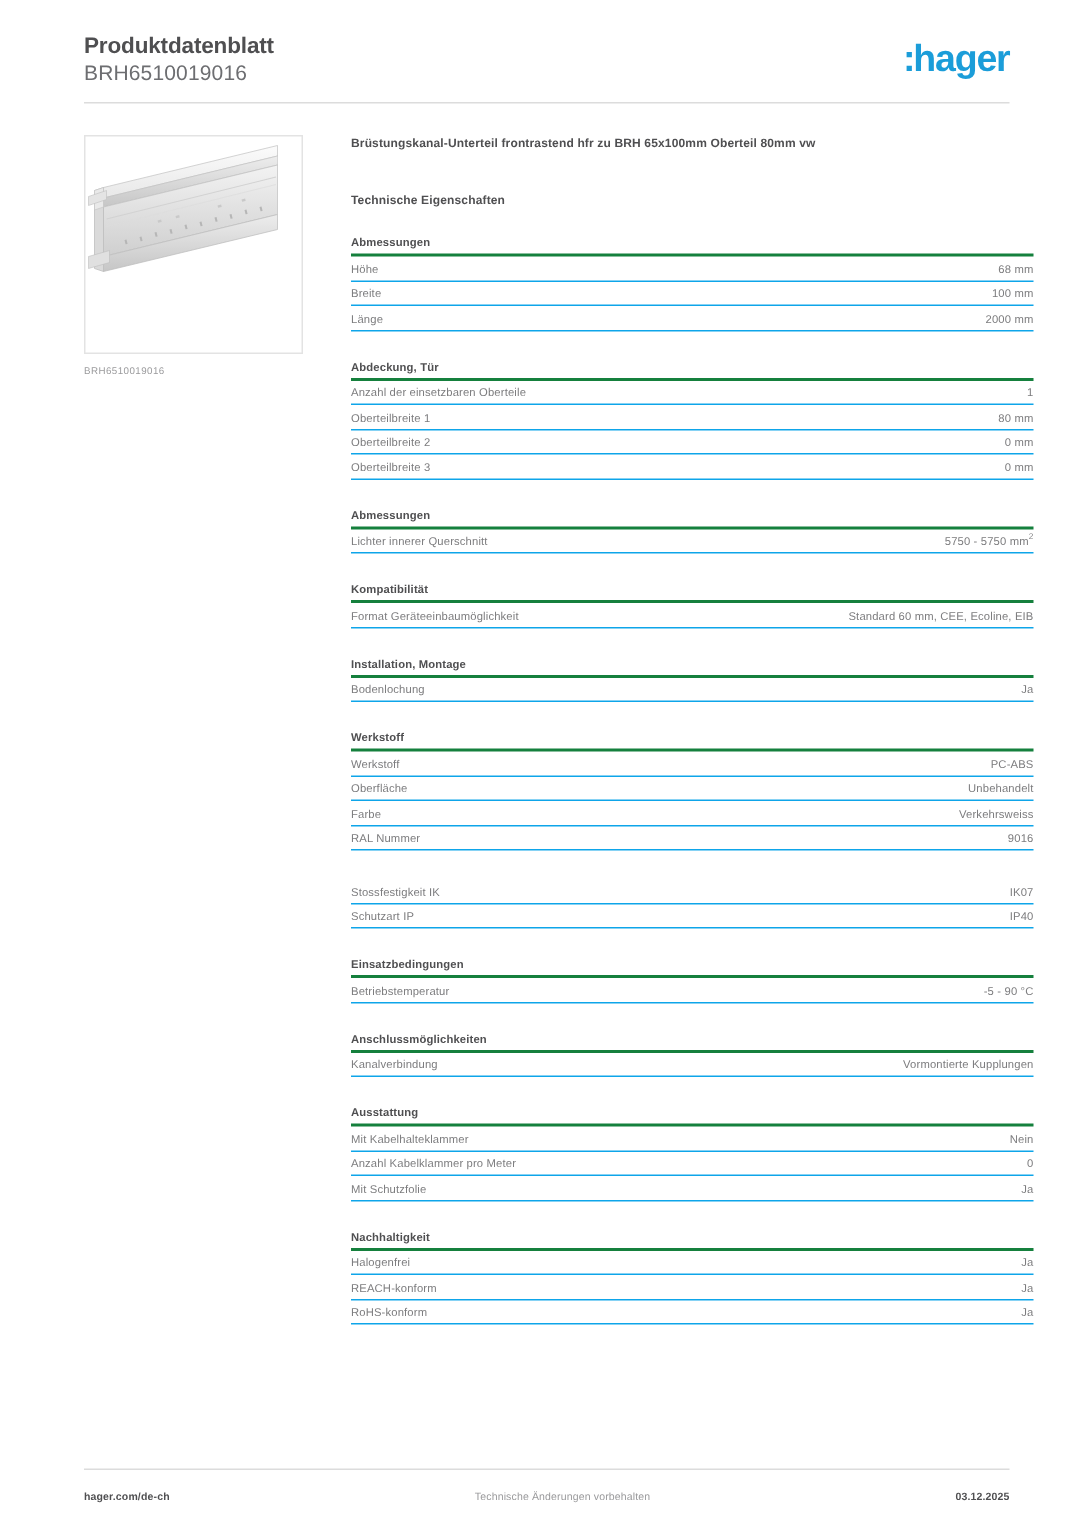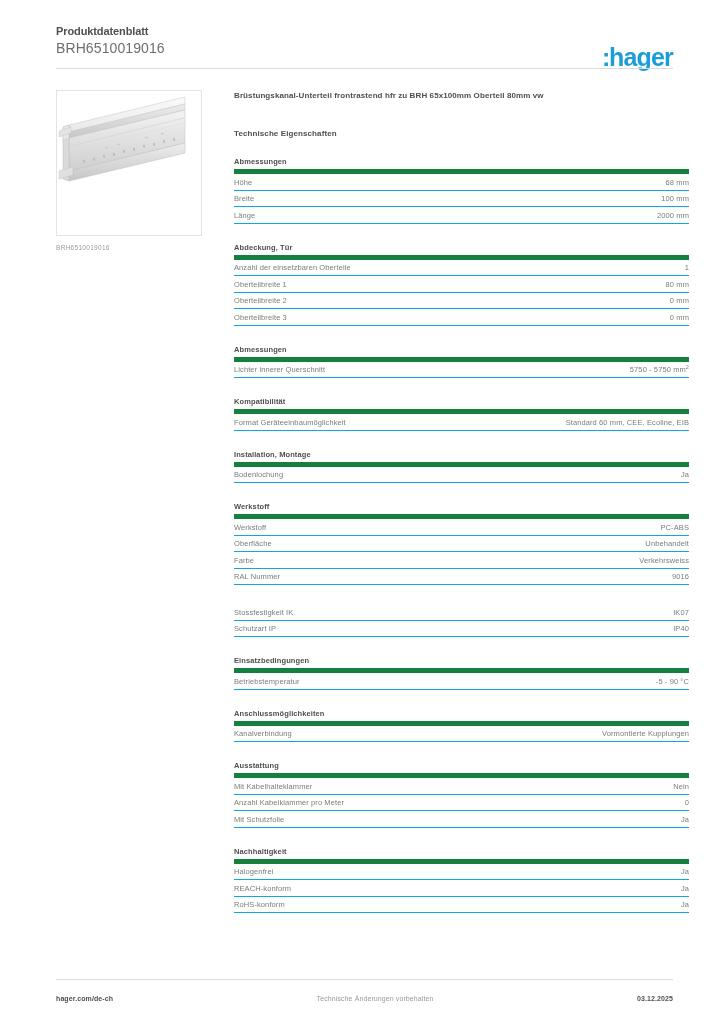--- a/index.html
+++ b/index.html
@@ -24,41 +24,41 @@
 
   
   .header {
     position: absolute;
     left: 56px;
     top: 22px;
     width: 617px;
   }
   .title-block { float: left; }
   .doc-title {
-    font-size: 11px;
+    font-size: 15px;
     font-weight: bold;
     color: #4f4f51;
     letter-spacing: -0.1px;
     line-height: 18px;
   }
   .doc-subtitle {
     font-size: 14px;
     font-weight: normal;
     color: #6d6e71;
     letter-spacing: 0.1px;
     line-height: 17px;
   }
   .logo {
     float: right;
     font-size: 25px;
     font-weight: bold;
     color: #1b9dd9;
     letter-spacing: -0.8px;
     line-height: 30px;
-    margin-top: 20px;
+    margin-top: 2px;
   }
   .logo .colon { letter-spacing: -1.5px; }
   .header-rule {
     position: absolute;
     left: 56px;
     top: 68px;
     width: 617px;
     height: 1px;
     background: #dcdcdc;
   }
@@ -108,21 +108,21 @@
     margin-top: 28px;
     letter-spacing: 0.1px;
   }
 
   .group { margin-top: 19px; }
   .group-head {
     font-size: 7.5px;
     font-weight: bold;
     color: #4f4f51;
     padding-bottom: 3px;
-    border-bottom: 5px solid #15803d;
+    border-bottom: 2px solid #15803d;
     letter-spacing: 0.1px;
   }
   .row {
     display: flex;
     justify-content: space-between;
     align-items: baseline;
     border-bottom: 1px solid #0ea5e9;
     padding: 3.5px 0 3px 0;
     font-size: 7.5px;
     color: #7c7c7e;

